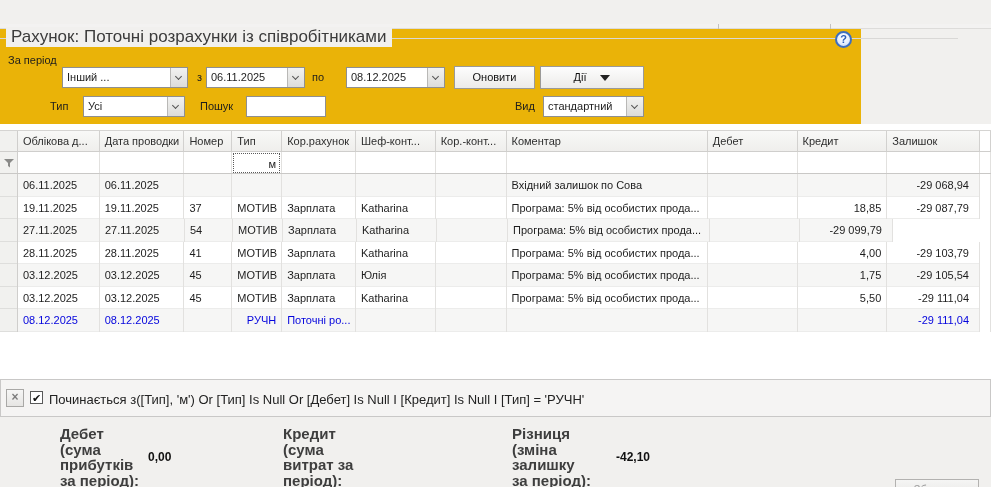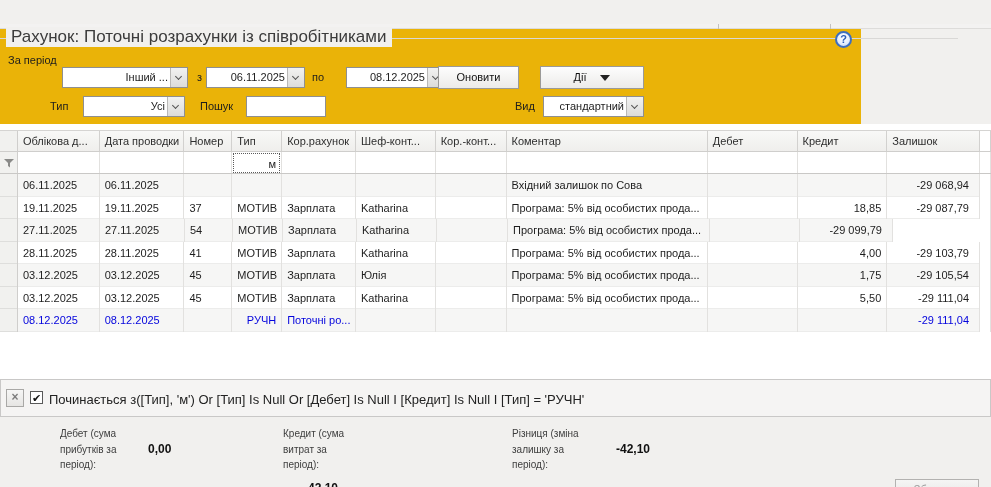--- a/index.html
+++ b/index.html
@@ -14,21 +14,21 @@
   
   .group-line { position:absolute; top:14px; left:0; width:958px; height:1px; background:#d9d8d6; }
   .page-title { position:absolute; top:3px; left:6px; background:#f1f0ee; padding:0 5px; font-size:17px; color:#3b3b3b; white-space:nowrap; }
   .help-btn { position:absolute; top:7px; right:9px; width:17px; height:17px; border-radius:50%;
     background:radial-gradient(circle at 50% 35%, #ffffff 0%, #e8f0fd 55%, #bcd2f5 100%);
     border:2px solid #3c6ec0; color:#2a5cb8; font-weight:bold; font-size:11px; line-height:13px; text-align:center; cursor:pointer; }
 
   
   .lab { position:absolute; height:21px; line-height:21px; color:#1d1d1d; }
   .selbox, .txtbox { position:absolute; height:21px; background:#fff; border:1px solid #8f8f8f; }
-  .selbox .val { display:block; position:absolute; left:4px; right:19px; top:0; height:19px; line-height:19px; white-space:nowrap; overflow:hidden;text-align:right; }
+  .selbox .val { display:block; position:absolute; left:4px; right:19px; top:0; height:19px; line-height:19px; white-space:nowrap; overflow:hidden; }
   .selbox .dd { position:absolute; right:0; top:0; width:17px; height:19px; background:linear-gradient(#f2f2f1,#dcdcda); border-left:1px solid #b9b8b6; }
   .selbox .dd i { position:absolute; left:5px; top:6px; width:5px; height:5px; border-right:1.6px solid #555; border-bottom:1.6px solid #555; transform:rotate(45deg); }
   .txtbox input { position:absolute; inset:0; border:0; outline:0; font:inherit; padding:0 4px; background:transparent; }
   .btn { position:absolute; height:23px; background:linear-gradient(#fdfdfd,#ecebe9); border:1px solid #9b9a98; text-align:center; line-height:21px; color:#111; cursor:pointer; }
   .btn .caret { display:inline-block; width:0; height:0; border-left:5px solid transparent; border-right:5px solid transparent; border-top:6px solid #222; margin-left:14px; vertical-align:middle; }
 
   
   .grid { position:absolute; top:100px; left:0; width:991px; height:255px; background:#fff; }
   .tbl { position:absolute; top:6px; left:0; width:991px; }
   .trow { display:flex; width:991px; }
@@ -58,21 +58,21 @@
 
   
   .fpanel { position:absolute; top:355px; left:0; width:991px; height:38px; background:#f5f4f3; border:1px solid #c9c8c7; }
   .fx-btn { position:absolute; left:5px; top:9px; width:18px; height:18px; background:linear-gradient(#f6f6f5,#e6e5e3); border:1px solid #a9a8a6; color:#7c7c7c; font-weight:bold; font-size:12px; line-height:15px; text-align:center; cursor:pointer; }
   .fchk { position:absolute; left:29px; top:11px; width:13px; height:13px; background:#fff; border:1px solid #595959; color:#111; font-size:11px; line-height:12px; text-align:center; cursor:pointer; }
   .fexpr { position:absolute; left:48px; top:12px; font-size:13px; color:#222; white-space:nowrap; }
 
   
   .summary { position:absolute; top:393px; left:0; width:991px; height:90px; background:#f1f0ee; }
   .pair { position:absolute; top:9px; display:flex; align-items:center; gap:8px; }
-  .pair .plabel { width:80px; font-weight:normal; font-size:10px; line-height:15.5px; color:#3e3e3e; }
+  .pair .plabel { width:80px; font-weight:bold; font-size:15px; line-height:15.5px; color:#3e3e3e; }
   .pair .pvalue { font-weight:bold; font-size:12px; color:#111; }
   .save-btn { position:absolute; left:895px; top:62px; width:84px; height:21px; background:linear-gradient(#f5f5f4,#e7e6e4); border:1px solid #b3b2b0; color:#9b9b9b; text-align:center; line-height:19px; cursor:default; }
   .darkbar { position:absolute; top:483px; left:0; width:991px; height:4px; background:#3e3d3d; }
 </style>
 </head>
 <body>
 
 <div class="app">
 
   <div class="topstrip">
@@ -98,21 +98,21 @@
         <i></i>
       </span>
   </div>
   <div class="lab" style="left:312px; top:43px;">по</div>
   <div class="selbox" style="left:346px; top:43px; width:99px;">
     <span class="val">08.12.2025</span>
     <span class="dd">
         <i></i>
       </span>
   </div>
-  <div class="btn" style="left:438px; top:42px; width:81px;">Оновити</div>
+  <div class="btn" style="left:454px; top:42px; width:81px;">Оновити</div>
   <div class="btn" style="left:540px; top:42px; width:104px;">
     <span>Дії</span><span class="caret"></span>
   </div>
 
   <div class="lab" style="left:50px; top:72px;">Тип</div>
   <div class="selbox" style="left:83px; top:72px; width:102px;">
     <span class="val">Усі</span>
     <span class="dd">
         <i></i>
       </span>

